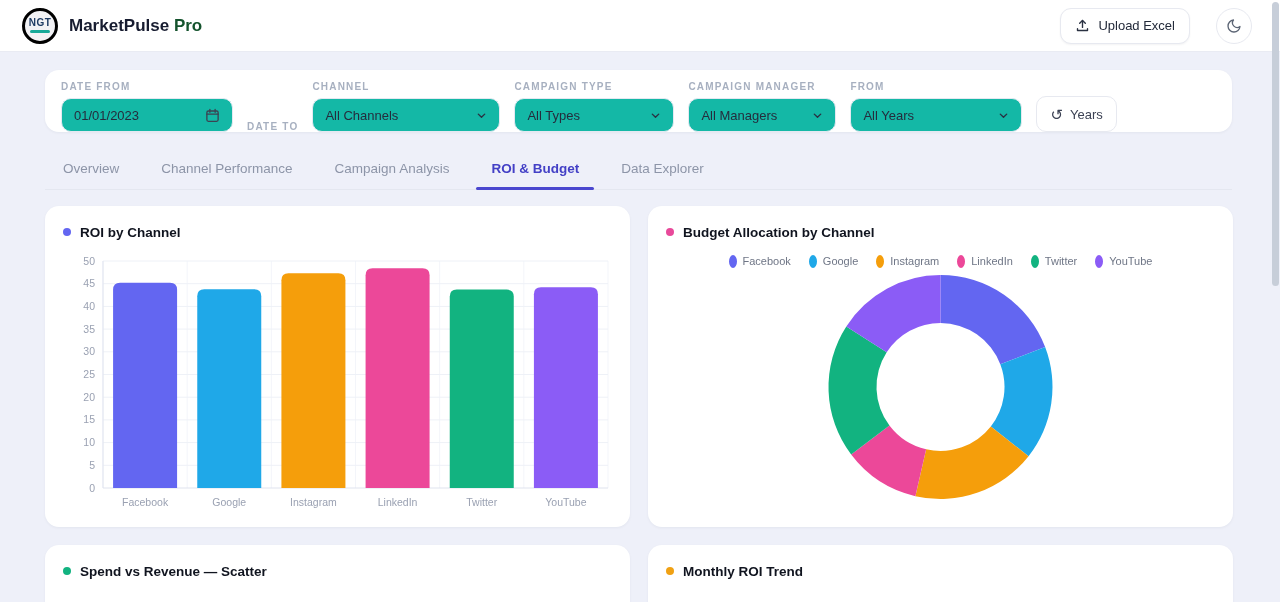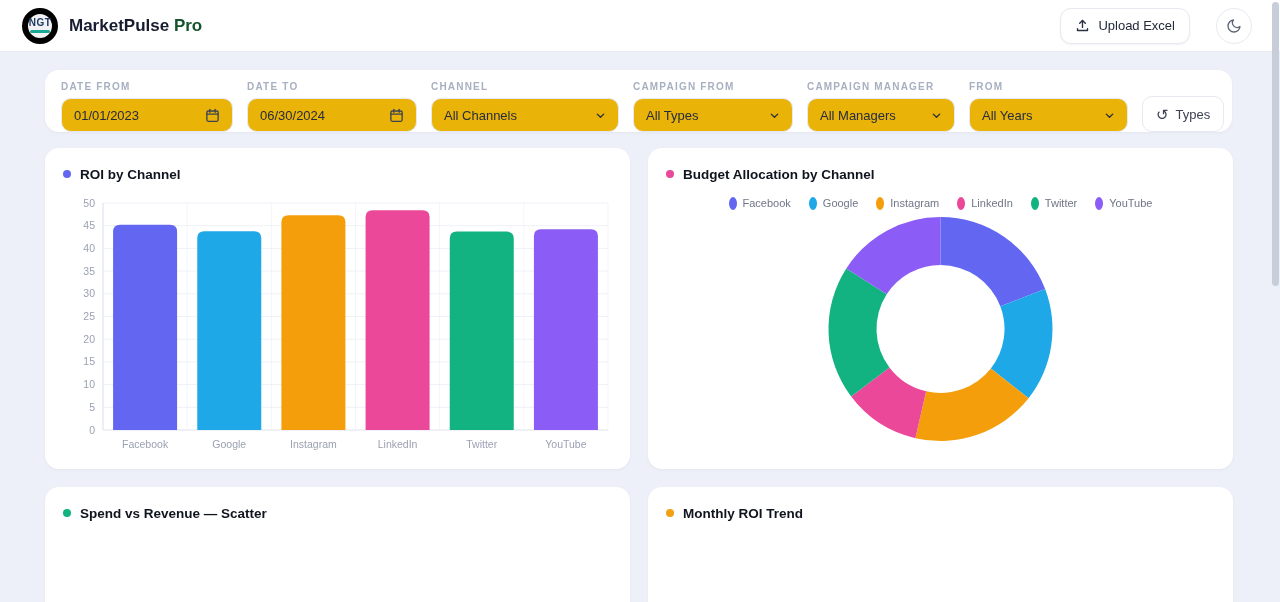--- a/index.html
+++ b/index.html
@@ -3,41 +3,41 @@
 <meta charset="utf-8">
 <style>
   * { margin:0; padding:0; box-sizing:border-box; }
   html,body { width:1280px; height:602px; overflow:hidden; }
   body { background:#eef0f9; font-family:"Liberation Sans", sans-serif; position:relative; }
 
   
   .header { height:52px; background:#fff; border-bottom:1px solid #e9ebf3;
             display:flex; align-items:center; justify-content:space-between; padding:0 28px 0 22px; }
   .brand { display:flex; align-items:center; gap:11px; }
-  .logo { width:36px; height:36px; border-radius:50%; background:#f2f2f5; border:6px solid #000000;
+  .logo { width:36px; height:36px; border-radius:50%; background:#f2f2f5; border:3px solid #000000;
           display:flex; flex-direction:column; align-items:center; justify-content:center; }
   .logo-text { font-size:10px; font-weight:bold; color:#1d3b63; letter-spacing:.5px; line-height:10px; }
   .logo-swoosh { width:20px; height:3px; border-radius:3px; background:#18a999; margin-top:2px; }
   .app-title { font-size:17px; font-weight:bold; color:#171c30; }
   .app-title .pro { color:#14532d; }
   .header-actions { display:flex; align-items:center; gap:26px; }
   .upload-btn { display:flex; align-items:center; gap:8px; background:#fff; border:1px solid #e7e9f0;
                 border-radius:11px; height:36px; padding:0 14px; font-size:13px; color:#232a3a;
                 box-shadow:0 1px 2px rgba(20,24,40,.05); cursor:pointer; font-family:inherit; }
   .icon-btn { width:36px; height:36px; border-radius:50%; border:1px solid #e7e9f0; background:#fff;
               display:flex; align-items:center; justify-content:center; cursor:pointer; }
 
   
   .main { padding:18px 48px 0 45px; }
 
   .filter-card { background:#fff; border-radius:14px; padding:11px 16px 0; display:flex; gap:14px;
                  align-items:flex-end; box-shadow:0 1px 3px rgba(25,30,50,.05); }
   .field { display:flex; flex-direction:column; gap:6px; }
   .field-label { font-size:10px; font-weight:bold; color:#a7b0c0; letter-spacing:1.2px; }
-  .control { background:#eab308; border:1px solid #e4e9f2; border-radius:10px; height:34px;
+  .control { background:#14b8a6; border:1px solid #e4e9f2; border-radius:10px; height:34px;
              display:flex; align-items:center; justify-content:space-between; padding:0 12px;
              font-size:13px; color:#252c3d; cursor:pointer; }
   .reset-btn { height:36px; border:1px solid #e7e9f0; background:#fff; border-radius:10px; padding:0 13px;
                display:flex; align-items:center; gap:7px; font-size:13px; color:#3c4254; cursor:pointer;
                font-family:inherit; }
   .reset-glyph { font-size:15px; color:#3c4254; line-height:1; }
 
   .tabs { display:flex; gap:38px; padding:0 16px; margin-top:19px; border-bottom:1px solid #e4e7f0; }
   .tab { font-size:13.5px; color:#8d95a8; padding:10px 2px 13px; cursor:pointer; position:relative; white-space:nowrap; }
   .tab.active { color:#4340c6; font-weight:bold; }
@@ -108,45 +108,34 @@
               <rect x="2" y="3.2" width="12" height="11" rx="1.6"></rect>
               <path d="M2 6.6h12"></path>
               <path d="M5.2 1.6v3"></path>
               <path d="M10.8 1.6v3"></path>
             </svg>
           </span>
         </div>
       </div>
       <div class="field">
         <span class="field-label">DATE TO</span>
-        <div class="control" style="width:170px">
-          <span>06/30/2024</span>
-          <span style="display:flex;">
-            <svg width="15" height="15" viewBox="0 0 16 16" fill="none" stroke="#3b4352" stroke-width="1.4" stroke-linecap="round">
-              <rect x="2" y="3.2" width="12" height="11" rx="1.6"></rect>
-              <path d="M2 6.6h12"></path>
-              <path d="M5.2 1.6v3"></path>
-              <path d="M10.8 1.6v3"></path>
-            </svg>
-          </span>
-        </div>
       </div>
       <div class="field">
         <span class="field-label">CHANNEL</span>
         <div class="control" style="width:188px">
           <span>All Channels</span>
           <span style="display:flex;">
             <svg width="11" height="11" viewBox="0 0 24 24" fill="none" stroke="#2a3142" stroke-width="3" stroke-linecap="round" stroke-linejoin="round">
               <polyline points="5 9 12 16 19 9"></polyline>
             </svg>
           </span>
         </div>
       </div>
       <div class="field">
-        <span class="field-label">CAMPAIGN FROM</span>
+        <span class="field-label">CAMPAIGN TYPE</span>
         <div class="control" style="width:160px">
           <span>All Types</span>
           <span style="display:flex;">
             <svg width="11" height="11" viewBox="0 0 24 24" fill="none" stroke="#2a3142" stroke-width="3" stroke-linecap="round" stroke-linejoin="round">
               <polyline points="5 9 12 16 19 9"></polyline>
             </svg>
           </span>
         </div>
       </div>
       <div class="field">
@@ -155,35 +144,42 @@
           <span>All Managers</span>
           <span style="display:flex;">
             <svg width="11" height="11" viewBox="0 0 24 24" fill="none" stroke="#2a3142" stroke-width="3" stroke-linecap="round" stroke-linejoin="round">
               <polyline points="5 9 12 16 19 9"></polyline>
             </svg>
           </span>
         </div>
       </div>
       <div class="field">
         <span class="field-label">FROM</span>
-        <div class="control" style="width:159px">
+        <div class="control" style="width:172px">
           <span>All Years</span>
           <span style="display:flex;">
             <svg width="11" height="11" viewBox="0 0 24 24" fill="none" stroke="#2a3142" stroke-width="3" stroke-linecap="round" stroke-linejoin="round">
               <polyline points="5 9 12 16 19 9"></polyline>
             </svg>
           </span>
         </div>
       </div>
       <button class="reset-btn">
         <span class="reset-glyph">↺</span>
-        <span>Types</span>
+        <span>Years</span>
       </button>
     </div>
 
+  <div class="tabs" id="tabs">
+      <div class="tab">Overview</div>
+      <div class="tab">Channel Performance</div>
+      <div class="tab">Campaign Analysis</div>
+      <div class="tab active">ROI &amp; Budget</div>
+      <div class="tab">Data Explorer</div>
+    </div>
 
   <div class="grid">
 
     <div class="card card-tall">
       <div class="card-title-row">
         <span class="dot" style="background: rgb(99, 102, 241);"></span>
         <span class="card-title">ROI by Channel</span>
       </div>
       <svg id="bar-chart" width="549" height="268" style="margin-top:4px; display:block;">
           <line x1="40" y1="15" x2="40" y2="242" stroke="#f3f5fa" stroke-width="1"></line>

